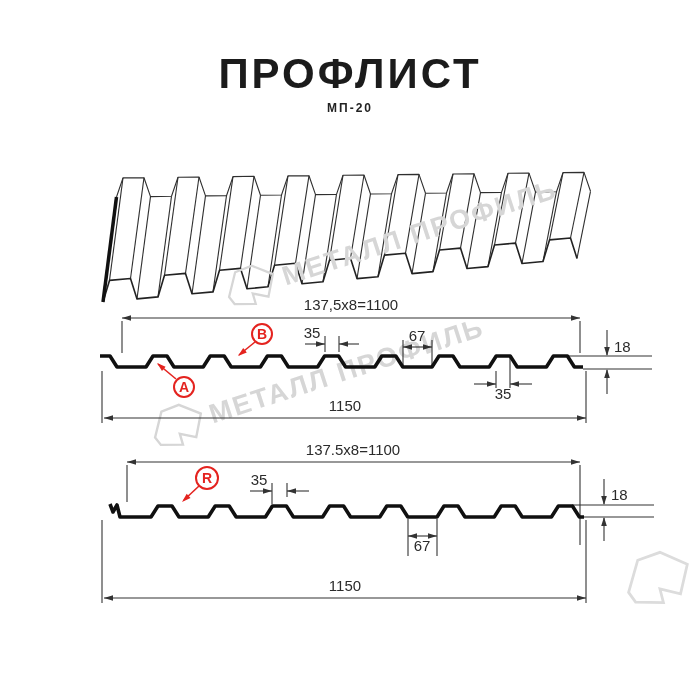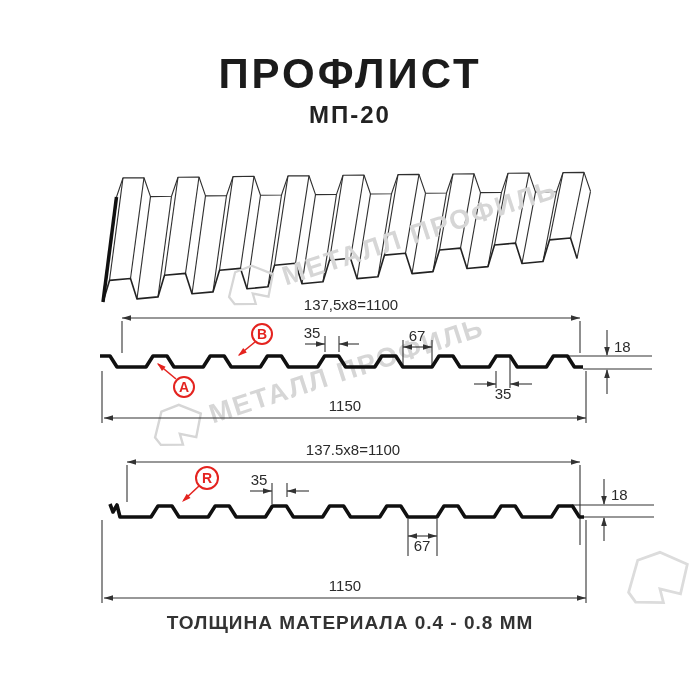--- a/index.html
+++ b/index.html
@@ -1,21 +1,21 @@
 <!DOCTYPE html>
 <html><head>
 <meta charset="utf-8">
 <style>
   html,body{margin:0;padding:0;background:#fff;}
   .page{position:relative;width:700px;height:700px;background:#fff;overflow:hidden;
         font-family:"Liberation Sans",sans-serif;border-radius:11px;}
   .title{position:absolute;top:50px;left:0;width:700px;text-align:center;margin:0;
          font-size:42px;font-weight:bold;letter-spacing:3px;color:#1b1b1b;}
   .subtitle{position:absolute;top:101px;left:0;width:700px;text-align:center;
-         font-size:24px;font-weight:600;letter-spacing:2px;color:#222;}
+         font-size:12px;font-weight:600;letter-spacing:2px;color:#222;}
   .footer{position:absolute;top:612px;left:0;width:700px;text-align:center;
          font-size:19px;font-weight:600;letter-spacing:1px;color:#333;}
   .wm{position:absolute;color:#d6d6d6;font-weight:bold;font-size:27px;letter-spacing:2px;
       white-space:nowrap;transform:rotate(-18deg);transform-origin:left center;z-index:2;}
   .wm-logo{position:absolute;z-index:2;}
   svg{position:absolute;left:0;top:0;}
   #sheet3d{z-index:1;}
   #drawing2d{z-index:3;}
   text.dim{font-size:15px;fill:#2b2b2b;font-family:"Liberation Sans",sans-serif;}
   text.red{font-size:14px;fill:#e4231f;font-weight:bold;font-family:"Liberation Sans",sans-serif;}
@@ -192,14 +192,13 @@
     <text class="dim" x="611" y="500">18</text>
     <text class="dim" x="345" y="591" text-anchor="middle">1150</text>
     <g>
       <circle cx="207" cy="478" r="11" fill="none" stroke="#e4231f" stroke-width="2"></circle>
       <line x1="199" y1="486" x2="184" y2="500" stroke="#e4231f" stroke-width="1.6"></line>
       <polygon points="182,502 186.7,493.7 190.5,497.9" fill="#e4231f"></polygon>
       <text class="red" x="207" y="483" text-anchor="middle">R</text>
     </g>
   </svg>
 
-  <div class="footer">ТОЛЩИНА МАТЕРИАЛА 0.4 - 0.8 ММ</div>
 </div>
 
 </body></html>

